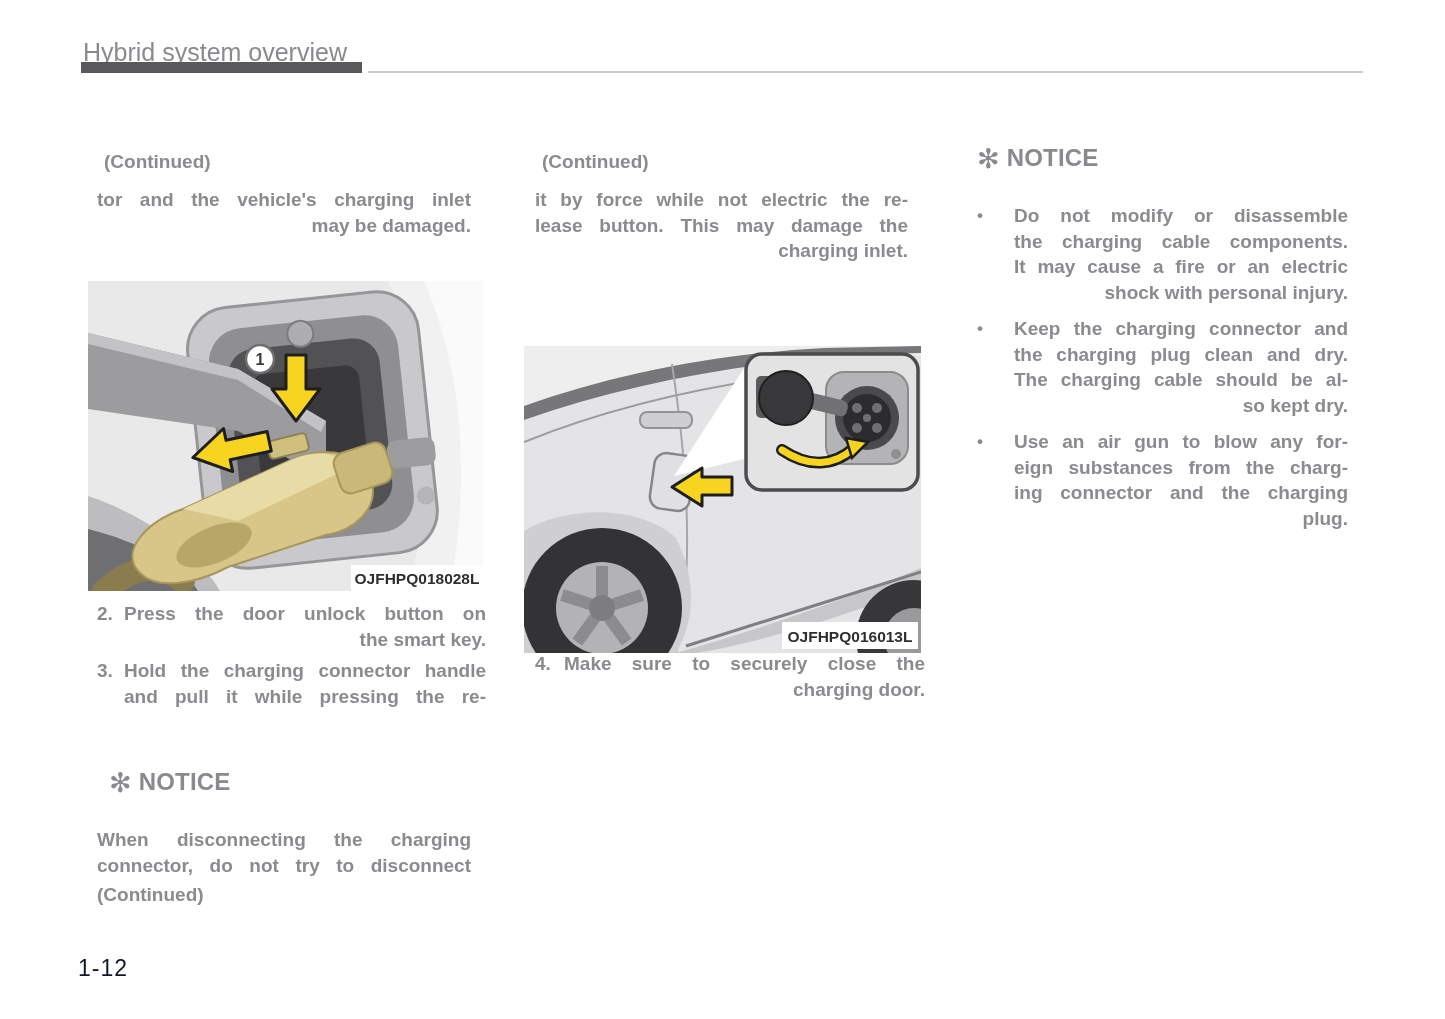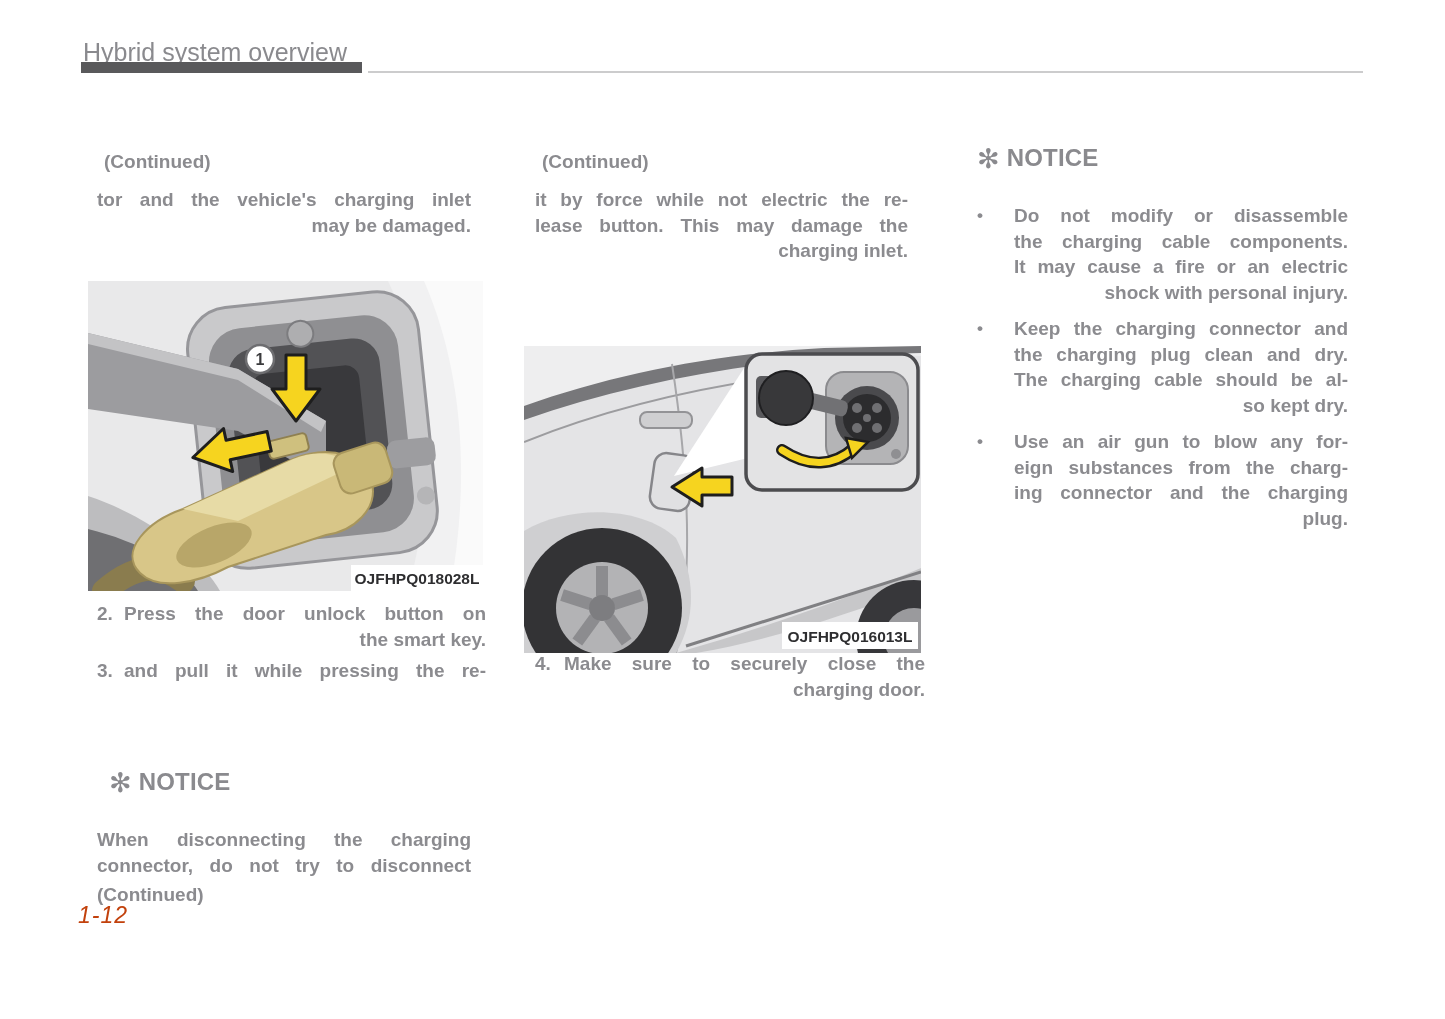--- a/index.html
+++ b/index.html
@@ -21,21 +21,21 @@
   .para { }
   .step { display:flex; }
   .step-num { flex:none; }
   .step-body { }
   .notice-hd { display:flex; align-items:center; gap:7px; color:#8a8a8e; }
   .notice-sym { font-size:27px; line-height:27px; font-family:"DejaVu Sans",sans-serif; }
   .notice-title { font-size:24px; font-weight:bold; letter-spacing:0.2px;text-align:center; }
   .bullet { position:relative; margin-bottom:11px; }
   .bullet-dot { position:absolute; left:2px; top:0; font-size:17px; }
   .bullet-body { margin-left:39px; width:334px; }
-  .pagenum { left:78px; top:902px; font-size:23px; color:#c2410c; letter-spacing:1px;font-style:italic; }
+  .pagenum { left:78px; top:955px; font-size:23px; color:#0f172a; letter-spacing:1px; }
   figure { margin:0; }
   svg { display:block; }
   svg text { font-family:"Liberation Sans","DejaVu Sans",sans-serif; font-weight:bold; }
 </style>
 </head>
 <body>
 
 <div class="page">
 
   <div class="abs hd-title">Hybrid system overview</div>
@@ -92,20 +92,21 @@
   <div class="abs t step" style="left:97px; top:601px; width:389px;">
     <div class="step-num" style="width:27px;">2.</div>
     <div class="step-body" style="width:362px;">
       <div class="ln jl">Press the door unlock button on</div>
       <div class="ln">the smart key.</div>
     </div>
   </div>
   <div class="abs t step" style="left:97px; top:658px; width:389px;">
     <div class="step-num" style="width:27px;">3.</div>
     <div class="step-body" style="width:362px;">
+      <div class="ln jl">Hold the charging connector handle</div>
       <div class="ln jl">and pull it while pressing the re-</div>
     </div>
   </div>
 
   <div class="abs notice-hd" style="left:109px; top:768px;">
     <span class="notice-sym">✻</span>
     <span class="notice-title">NOTICE</span>
   </div>
   <div class="abs t" style="left:97px; top:827px; width:374px;">
     <div class="ln jl">When disconnecting the charging</div>

